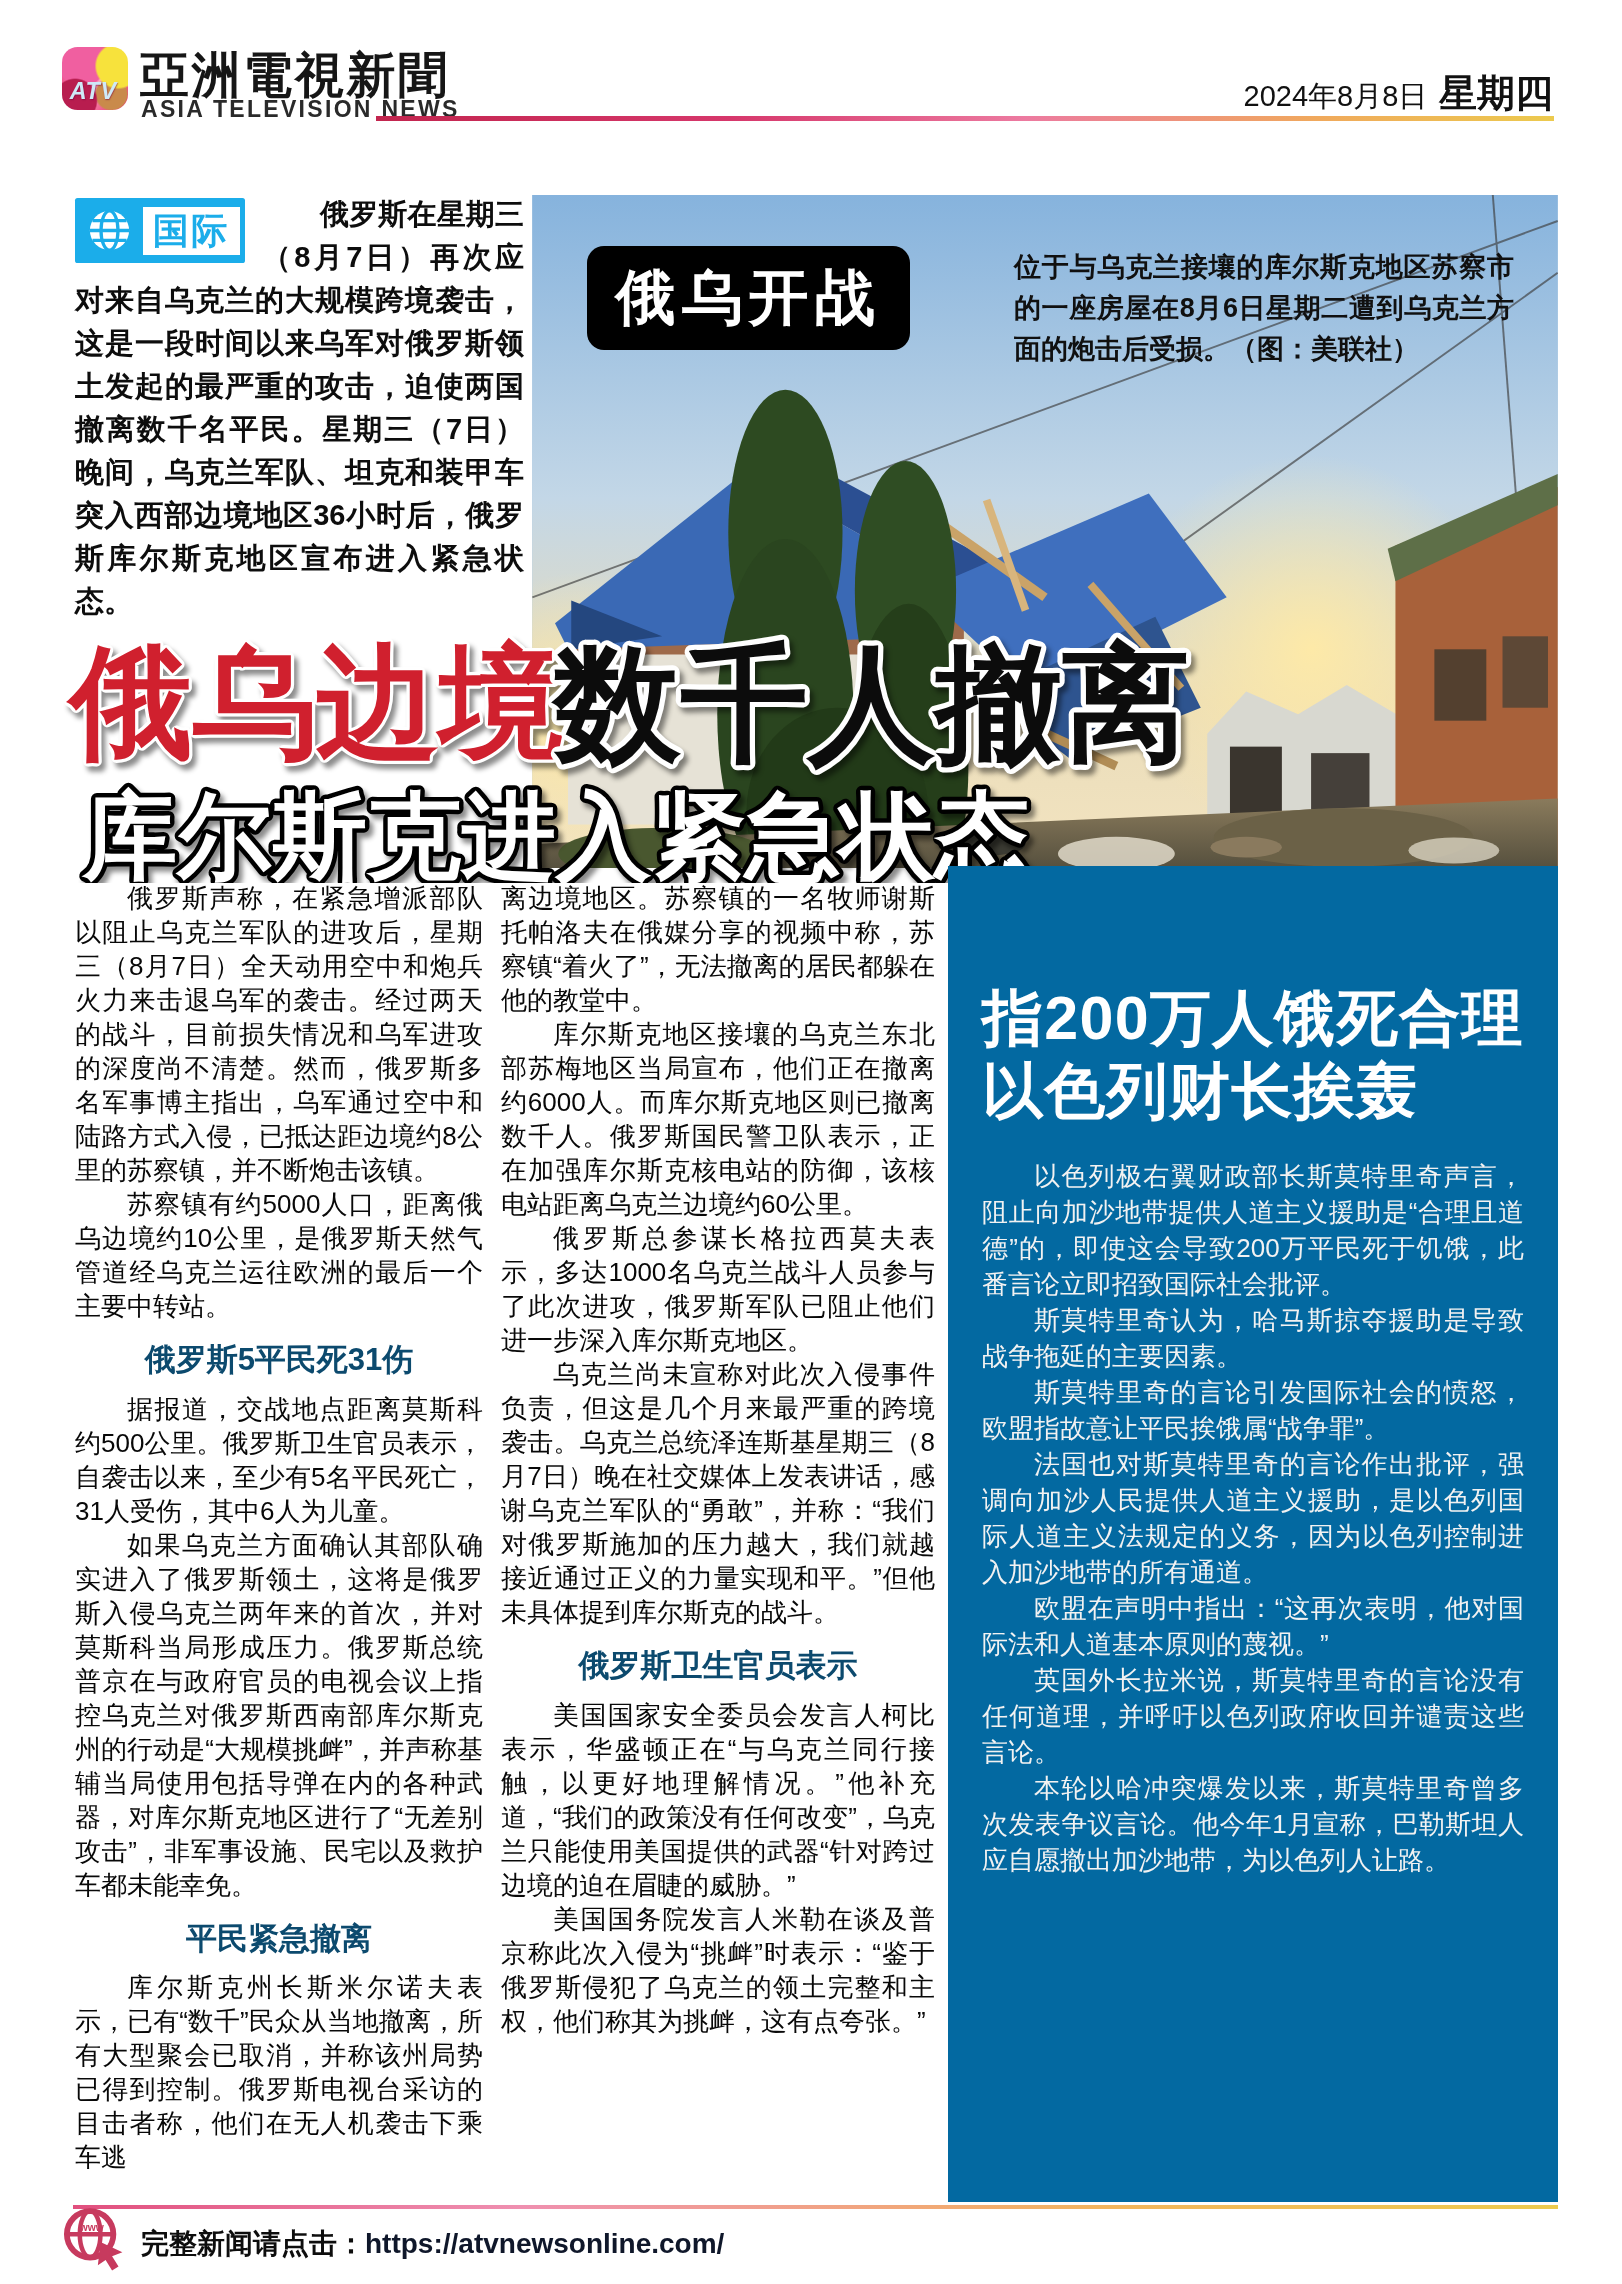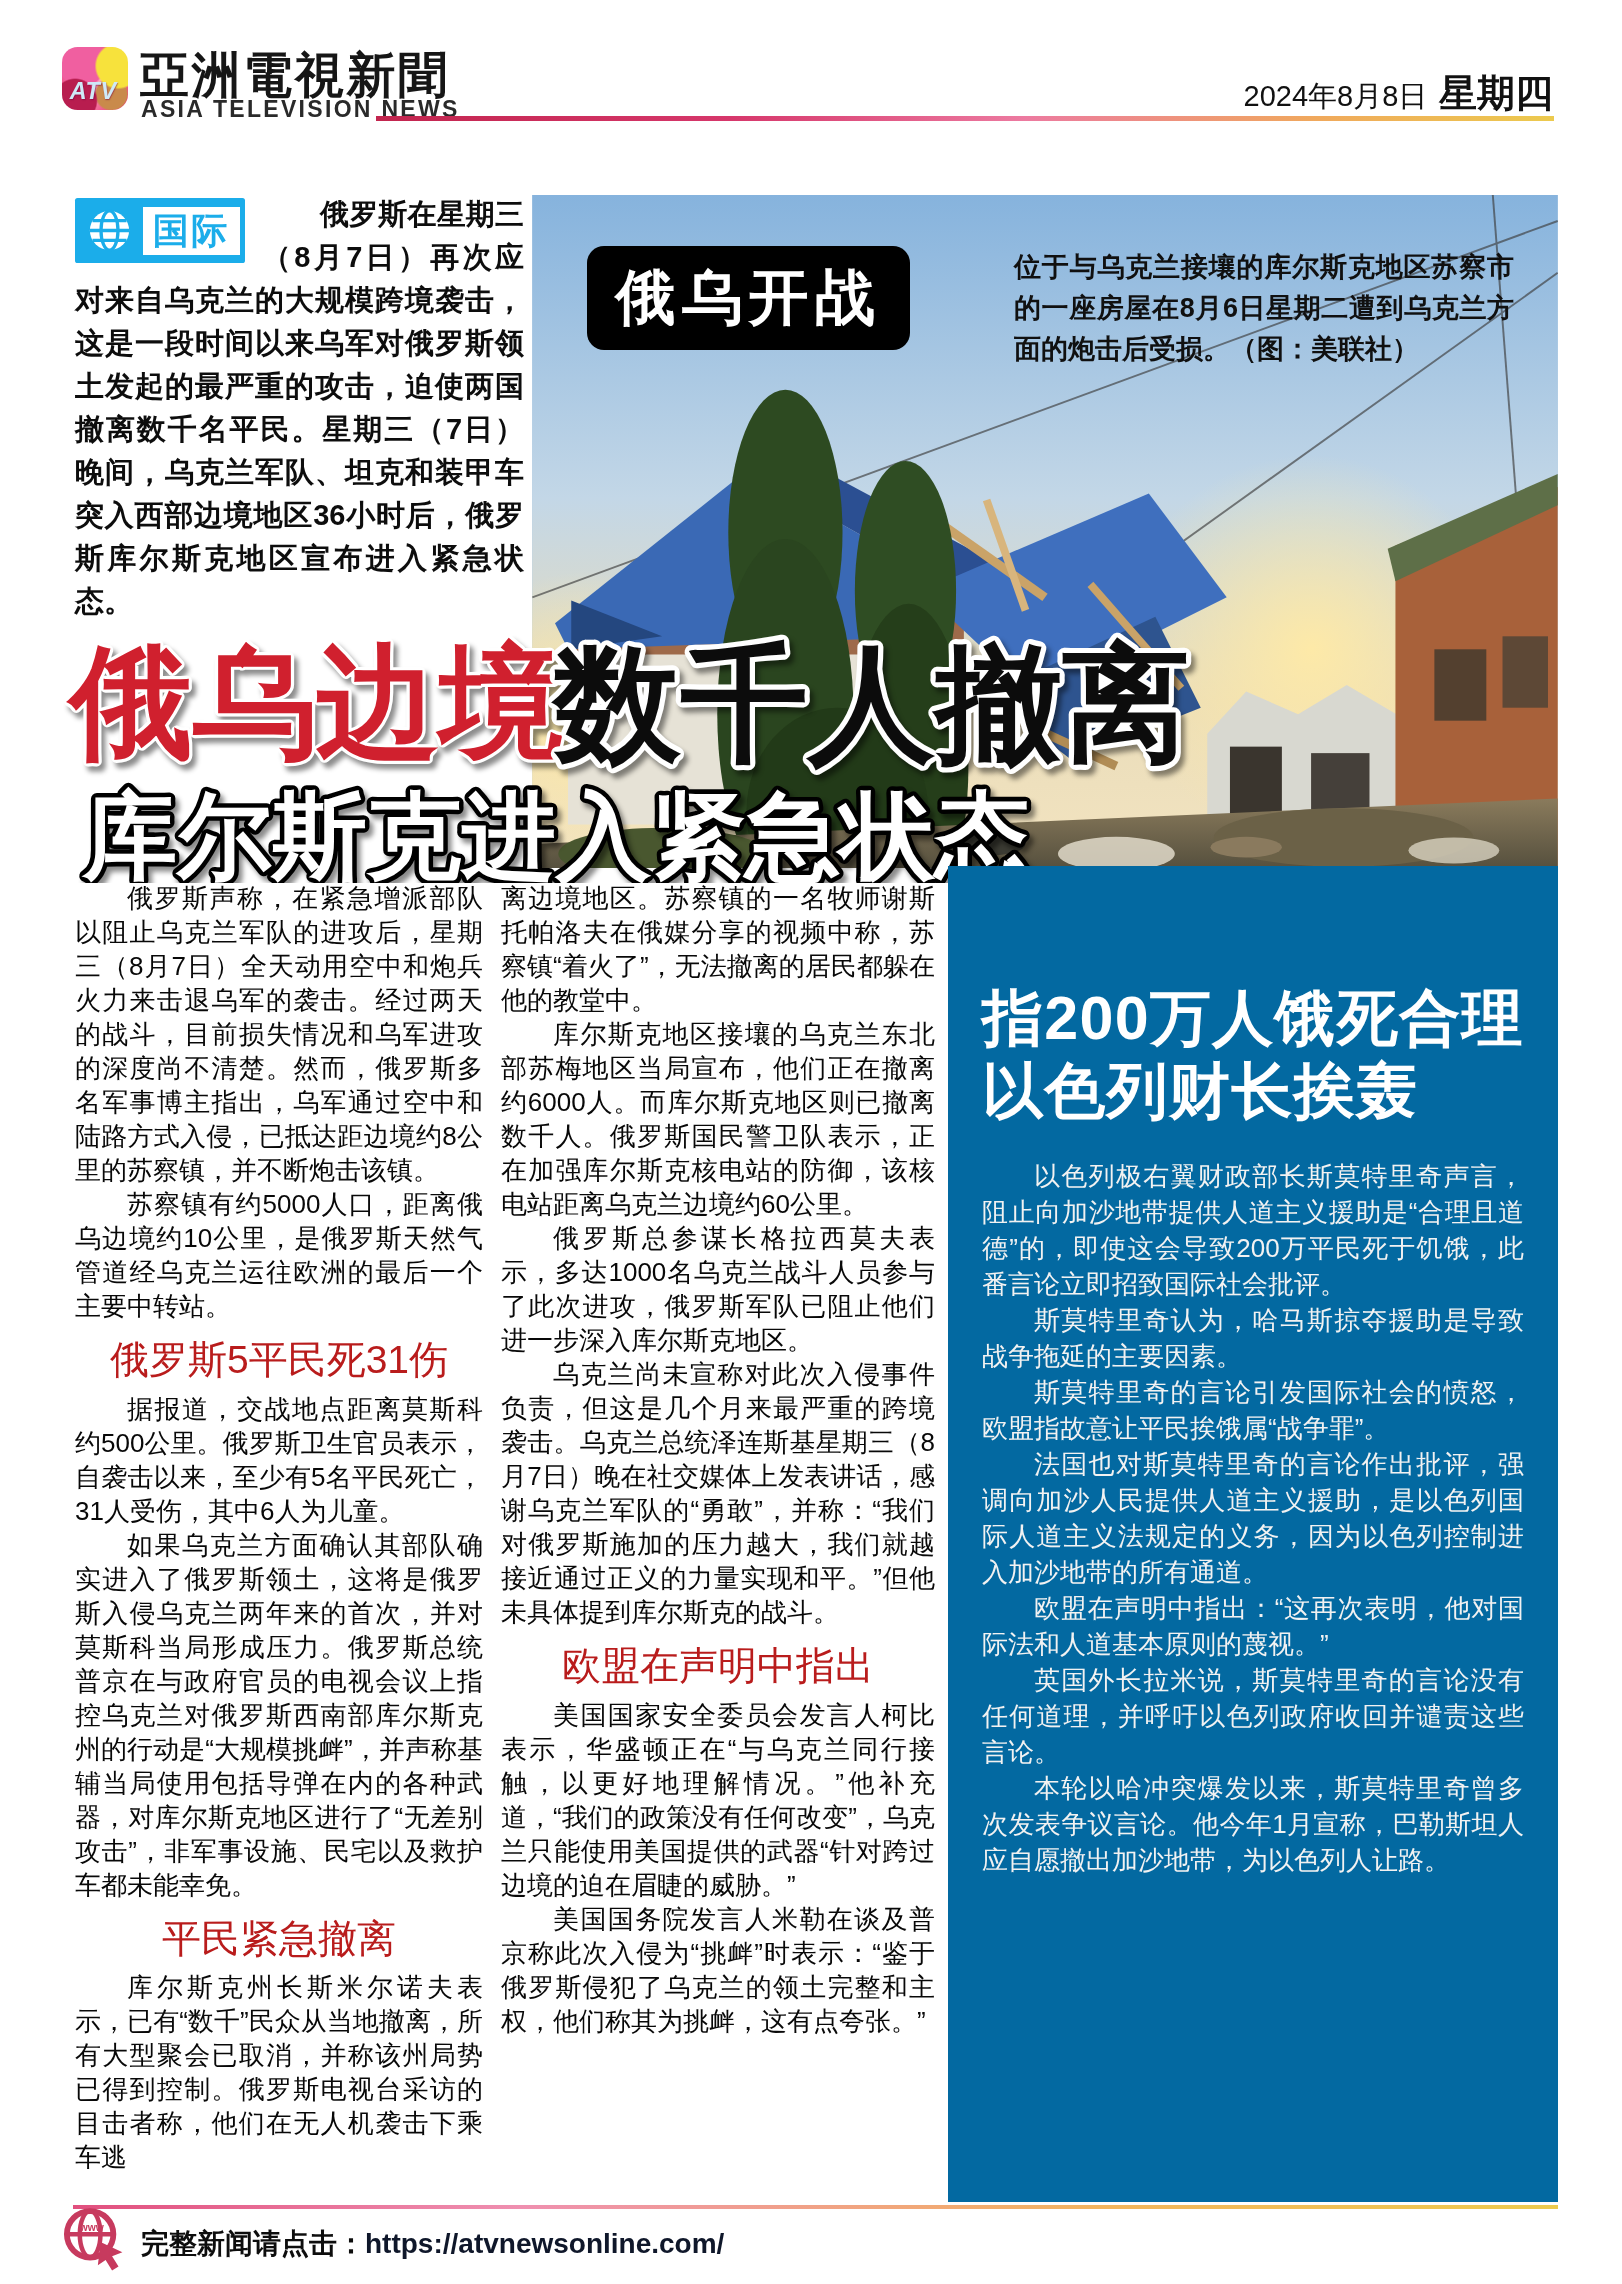--- a/index.html
+++ b/index.html
@@ -43,21 +43,21 @@
   .headline-svg{position:absolute;left:55px;top:604px;width:1188px;height:279px;}
   .headline-svg text{font-family:"Liberation Sans","DejaVu Sans",sans-serif;font-weight:900;
     paint-order:stroke fill;stroke-linejoin:round;}
 
   
   .col{position:absolute;top:881px;font-size:26px;line-height:34px;text-align:justify;color:#080808;overflow:hidden;}
   .col-1{left:75px;width:408px;height:1319px;}
   .col-2{left:501px;width:434px;height:1319px;}
   .col p{margin:0;text-indent:2em;}
   .col p.cont{text-indent:0;}
-  .col h3{margin:17px 0 11.7px 0;font-size:39px;line-height:40px;text-align:center;font-weight:400;color:#b91c1c;text-indent:0;}
+  .col h3{margin:17px 0 11.7px 0;font-size:31px;line-height:40px;text-align:center;font-weight:700;color:#0c4a6e;text-indent:0;}
 
   
   .black-box{position:absolute;left:948px;top:866px;width:610px;height:1336px;background:#0369a1;
     color:#f4f4f4;overflow:hidden;}
   .bb-headline{margin:116px 0 0 34px;font-size:61px;font-weight:900;line-height:73px;color:#ffffff;letter-spacing:1.3px;}
   .bb-body{margin-top:30px;padding:0 34px;font-size:26px;line-height:36px;text-align:justify;}
   .bb-body p{margin:0;text-indent:2em;color:#f2f2f2;}
 
   
   .footer-rule{position:absolute;left:73px;top:2205px;width:1485px;height:3.9px;
@@ -194,21 +194,21 @@
     <p>如果乌克兰方面确认其部队确实进入了俄罗斯领土，这将是俄罗斯入侵乌克兰两年来的首次，并对莫斯科当局形成压力。俄罗斯总统普京在与政府官员的电视会议上指控乌克兰对俄罗斯西南部库尔斯克州的行动是“大规模挑衅”，并声称基辅当局使用包括导弹在内的各种武器，对库尔斯克地区进行了“无差别攻击”，非军事设施、民宅以及救护车都未能幸免。</p>
     <h3>平民紧急撤离</h3>
     <p>库尔斯克州长斯米尔诺夫表示，已有“数千”民众从当地撤离，所有大型聚会已取消，并称该州局势已得到控制。俄罗斯电视台采访的目击者称，他们在无人机袭击下乘车逃</p>
   </div>
 
   <div class="col col-2">
     <p class="cont">离边境地区。苏察镇的一名牧师谢斯托帕洛夫在俄媒分享的视频中称，苏察镇“着火了”，无法撤离的居民都躲在他的教堂中。</p>
     <p>库尔斯克地区接壤的乌克兰东北部苏梅地区当局宣布，他们正在撤离约6000人。而库尔斯克地区则已撤离数千人。俄罗斯国民警卫队表示，正在加强库尔斯克核电站的防御，该核电站距离乌克兰边境约60公里。</p>
     <p>俄罗斯总参谋长格拉西莫夫表示，多达1000名乌克兰战斗人员参与了此次进攻，俄罗斯军队已阻止他们进一步深入库尔斯克地区。</p>
     <p>乌克兰尚未宣称对此次入侵事件负责，但这是几个月来最严重的跨境袭击。乌克兰总统泽连斯基星期三（8月7日）晚在社交媒体上发表讲话，感谢乌克兰军队的“勇敢”，并称：“我们对俄罗斯施加的压力越大，我们就越接近通过正义的力量实现和平。”但他未具体提到库尔斯克的战斗。</p>
-    <h3>欧盟在声明中指出</h3>
+    <h3>俄罗斯卫生官员表示</h3>
     <p>美国国家安全委员会发言人柯比表示，华盛顿正在“与乌克兰同行接触，以更好地理解情况。”他补充道，“我们的政策没有任何改变”，乌克兰只能使用美国提供的武器“针对跨过边境的迫在眉睫的威胁。”</p>
     <p>美国国务院发言人米勒在谈及普京称此次入侵为“挑衅”时表示：“鉴于俄罗斯侵犯了乌克兰的领土完整和主权，他们称其为挑衅，这有点夸张。”</p>
   </div>
 
   <div class="black-box">
     <div class="bb-headline">
       <div>指200万人饿死合理</div>
       <div>以色列财长挨轰</div>
     </div>
     <div class="bb-body">

